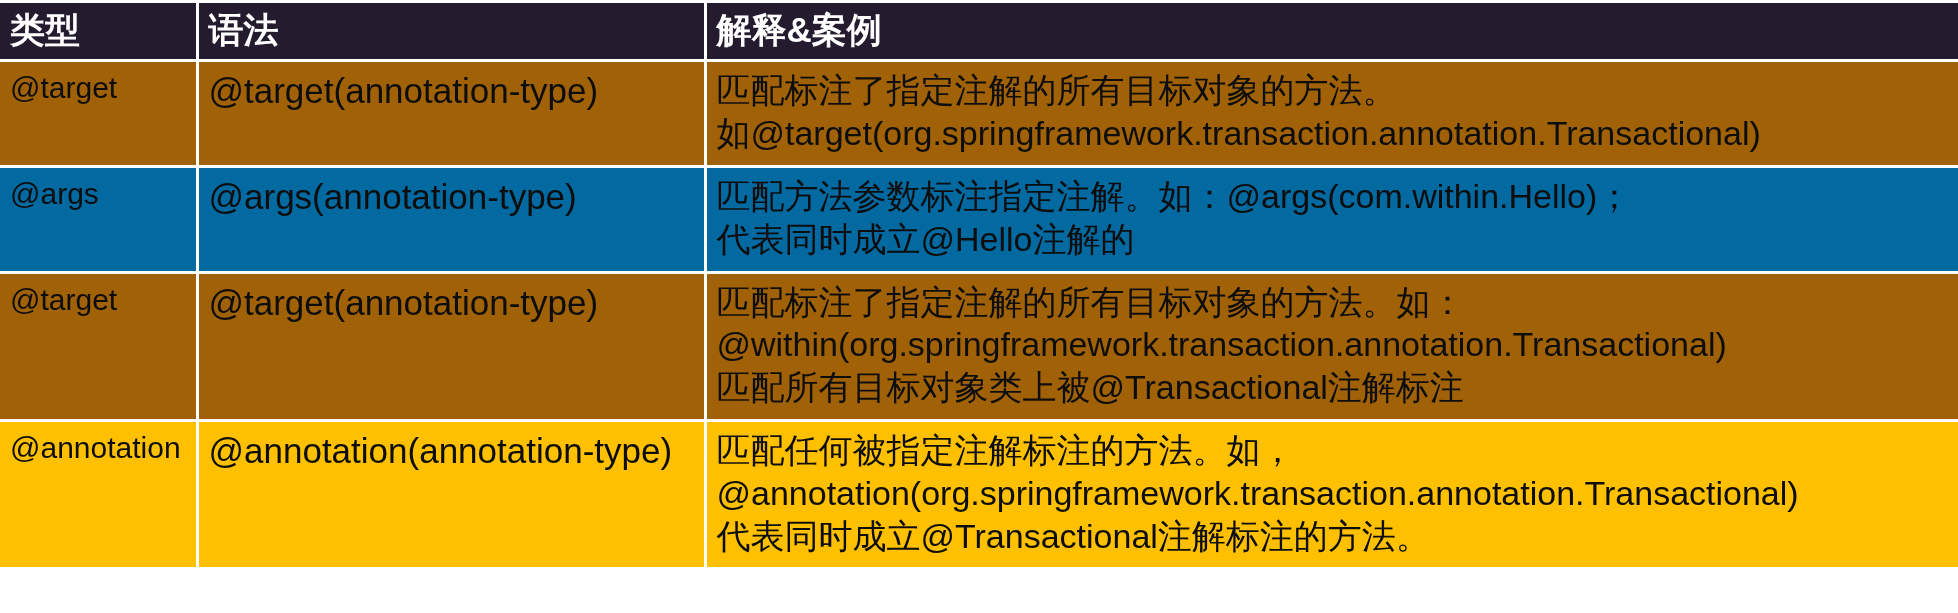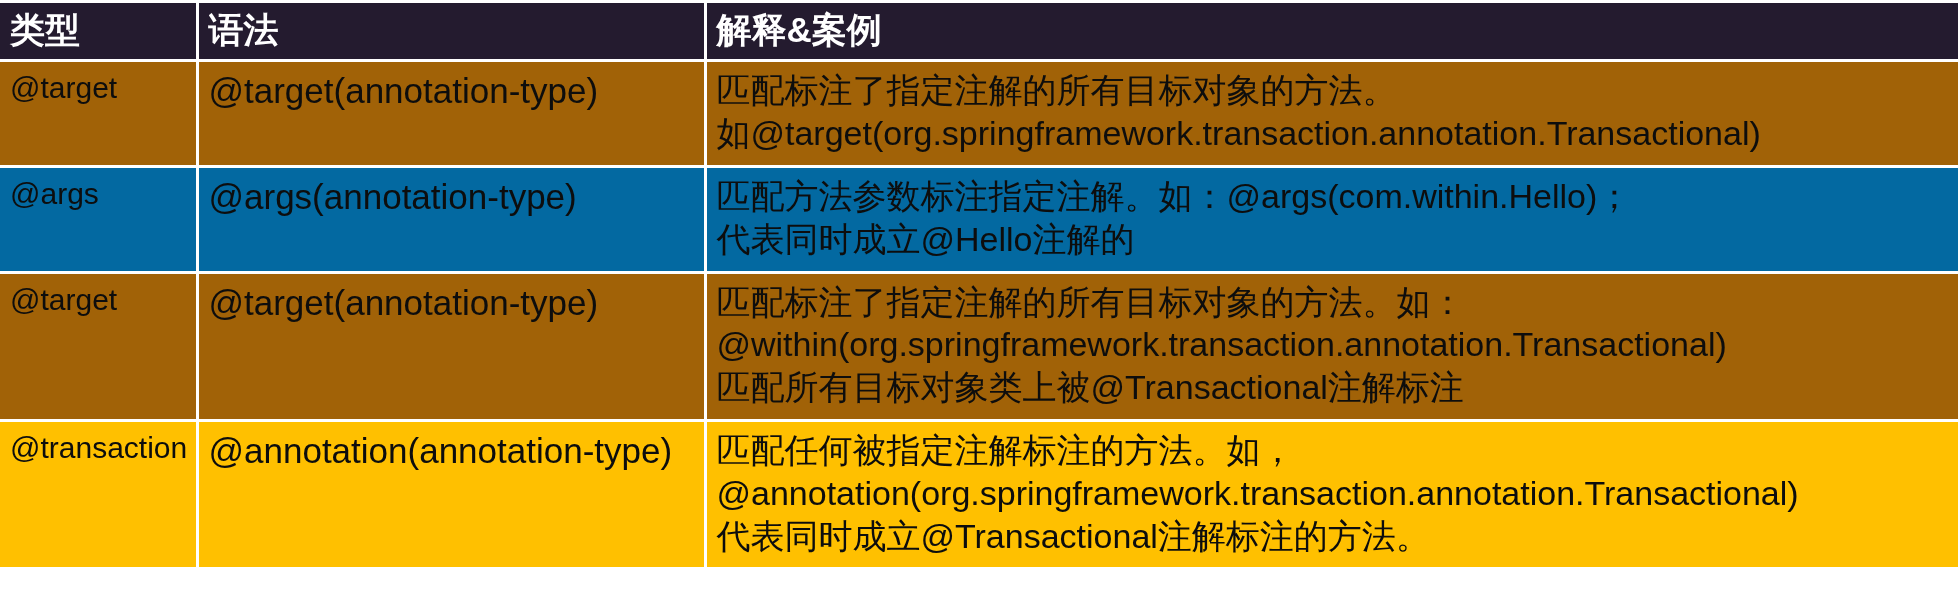--- a/index.html
+++ b/index.html
@@ -114,21 +114,21 @@
       <td class="col-type">@target</td>
       <td class="col-syn">@target(annotation-type)</td>
       <td class="col-desc">
         <span class="line">匹配标注了指定注解的所有目标对象的方法。如：</span>
         <span class="line">@within(org.springframework.transaction.annotation.Transactional)</span>
         <span class="line">匹配所有目标对象类上被@Transactional注解标注</span>
       </td>
     </tr>
 
     <tr class="band-hl row-annot">
-      <td class="col-type">@transaction</td>
+      <td class="col-type">@annotation</td>
       <td class="col-syn">@annotation(annotation-type)</td>
       <td class="col-desc">
         <span class="line">匹配任何被指定注解标注的方法。如，</span>
         <span class="line">@annotation(org.springframework.transaction.annotation.Transactional)</span>
         <span class="line">代表同时成立@Transactional注解标注的方法。</span>
       </td>
     </tr>
 
 
   </tbody>

